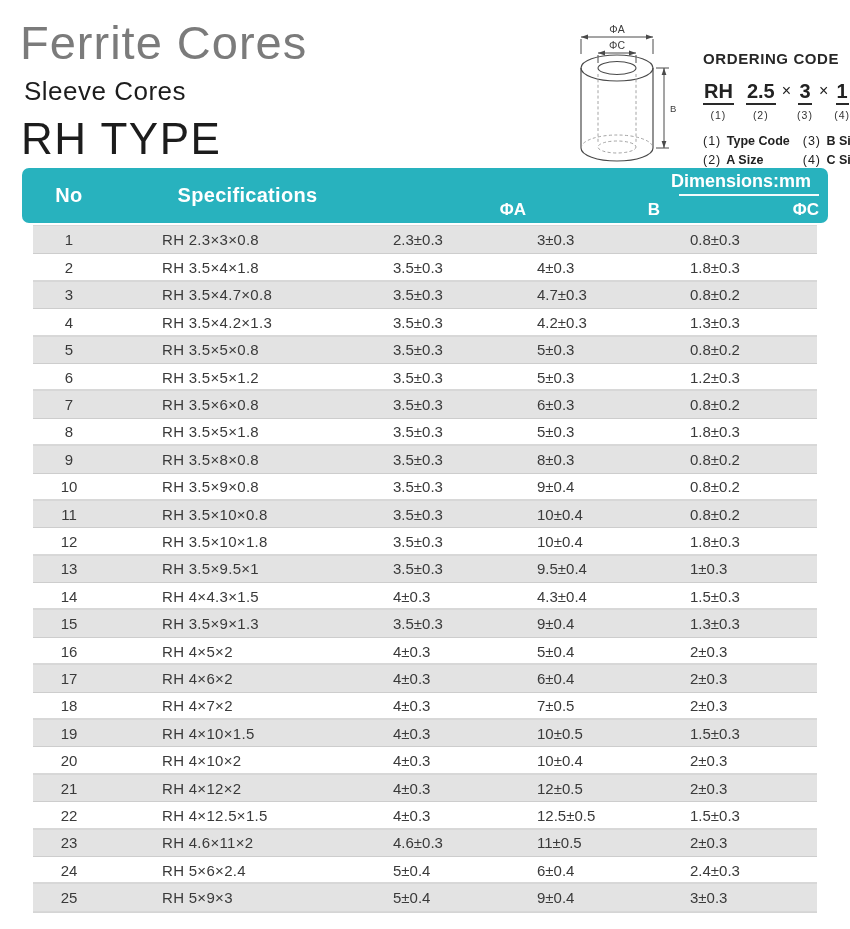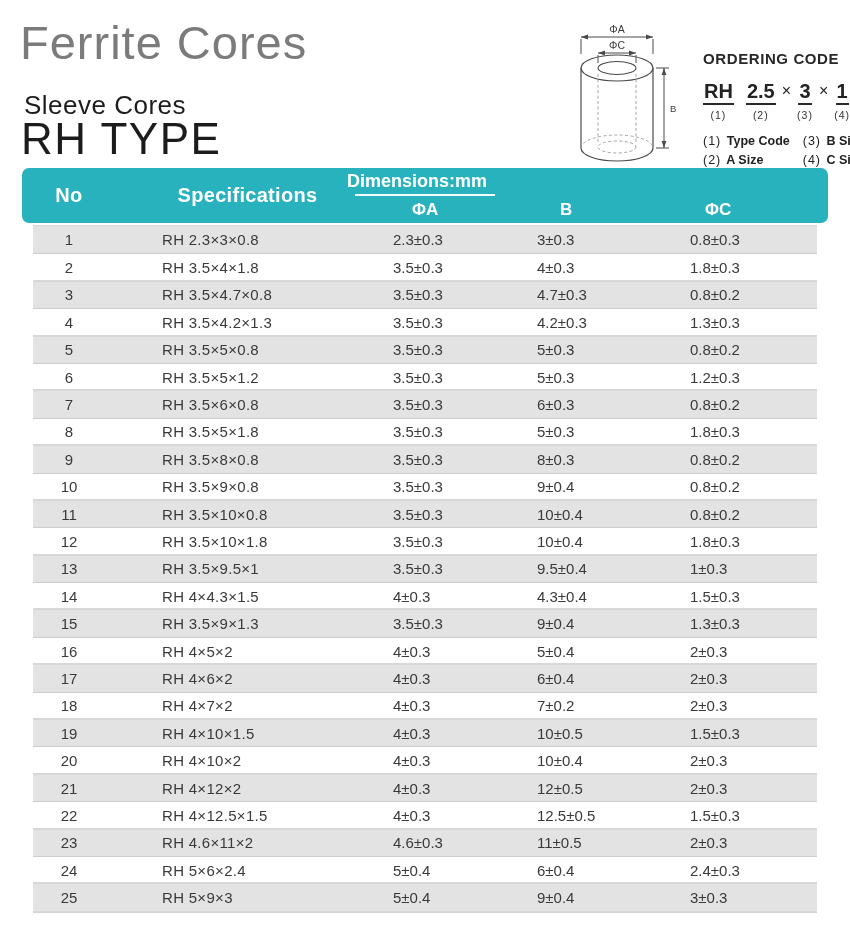--- a/index.html
+++ b/index.html
@@ -6,21 +6,21 @@
     --accent-teal:#28b2be;
     --stripe-gray:#e3e3e3;
   }
   *{margin:0;padding:0;box-sizing:border-box;}
   html,body{background:#fff;}
   body{font-family:"Liberation Sans",sans-serif;color:#222;}
   .page{position:relative;width:850px;height:929px;background:#fff;overflow:hidden;border-radius:7px;}
 
   
   .page-title{position:absolute;left:20px;top:19px;font-size:47px;font-weight:400;color:#7b7b7b;letter-spacing:1px;line-height:1;}
-  .page-subtitle{position:absolute;left:24px;top:92px;font-size:26px;font-weight:400;color:#1c1c1c;letter-spacing:0.5px;line-height:1;text-align:center;}
+  .page-subtitle{position:absolute;left:24px;top:78px;font-size:26px;font-weight:400;color:#1c1c1c;letter-spacing:0.5px;line-height:1;text-align:center;}
   .type-title{position:absolute;left:21px;top:109px;font-size:44px;font-weight:400;color:#1c1c1c;letter-spacing:1.5px;line-height:1;margin-top:8px;}
 
   
   .diagram{position:absolute;left:563px;top:10px;width:140px;height:157px;}
   .diagram svg{display:block;}
 
   
   .ordering{position:absolute;left:703px;top:50px;width:142px;}
   .oc-heading{font-size:15px;font-weight:700;color:#272727;letter-spacing:0.6px;white-space:nowrap;}
   .oc-code{display:flex;align-items:flex-start;margin-top:13px;}
@@ -32,21 +32,21 @@
   .oc-legend{display:flex;margin-top:13px;gap:13px;}
   .oc-legend-col{display:flex;flex-direction:column;gap:5px;}
   .oc-legend-item{font-size:12.5px;font-weight:700;color:#222;white-space:nowrap;}
   .oc-legend-item .idx{font-weight:400;letter-spacing:1px;margin-right:2px;}
 
   
   .tableWrap{position:absolute;left:22px;top:168px;width:806px;}
   .thead{height:55px;background:var(--accent-teal);border-radius:7px;color:#fff;
          display:grid;grid-template-columns:72px 285px 1fr;padding:0 9px 0 11px;}
   .th{display:flex;align-items:center;justify-content:center;font-size:20px;font-weight:700;letter-spacing:0.3px;}
-  .th-dims{display:flex;flex-direction:column;align-items:flex-start;}
+  .th-dims{display:flex;flex-direction:column;align-items:flex-end;}
   .dims-top{height:28px;display:flex;align-items:center;justify-content:center;
             border-bottom:2px solid rgba(255,255,255,0.95);margin-left:-35px;}
   .dims-title{font-size:18px;font-weight:700;transform:translateX(-8px);}
   .dims-sub{flex:1;display:grid;grid-template-columns:145px 150px 1fr;align-items:center;}
   .dims-sub span{font-size:17px;font-weight:700;text-align:left;}
   .sub-a{padding-left:22px;}
   .sub-b{padding-left:25px;}
   .sub-c{padding-left:20px;}
 
   .tbody{margin:3px 11px 0 11px;border-bottom:2px solid #d5d5d5;}
@@ -283,21 +283,21 @@
           <div class="td td-no">17</div>
           <div class="td td-spec">RH 4×6×2</div>
           <div class="td td-a">4±0.3</div>
           <div class="td td-b">6±0.4</div>
           <div class="td td-c">2±0.3</div>
         </div>
         <div class="trow even">
           <div class="td td-no">18</div>
           <div class="td td-spec">RH 4×7×2</div>
           <div class="td td-a">4±0.3</div>
-          <div class="td td-b">7±0.2</div>
+          <div class="td td-b">7±0.5</div>
           <div class="td td-c">2±0.3</div>
         </div>
         <div class="trow odd">
           <div class="td td-no">19</div>
           <div class="td td-spec">RH 4×10×1.5</div>
           <div class="td td-a">4±0.3</div>
           <div class="td td-b">10±0.5</div>
           <div class="td td-c">1.5±0.3</div>
         </div>
         <div class="trow even">

